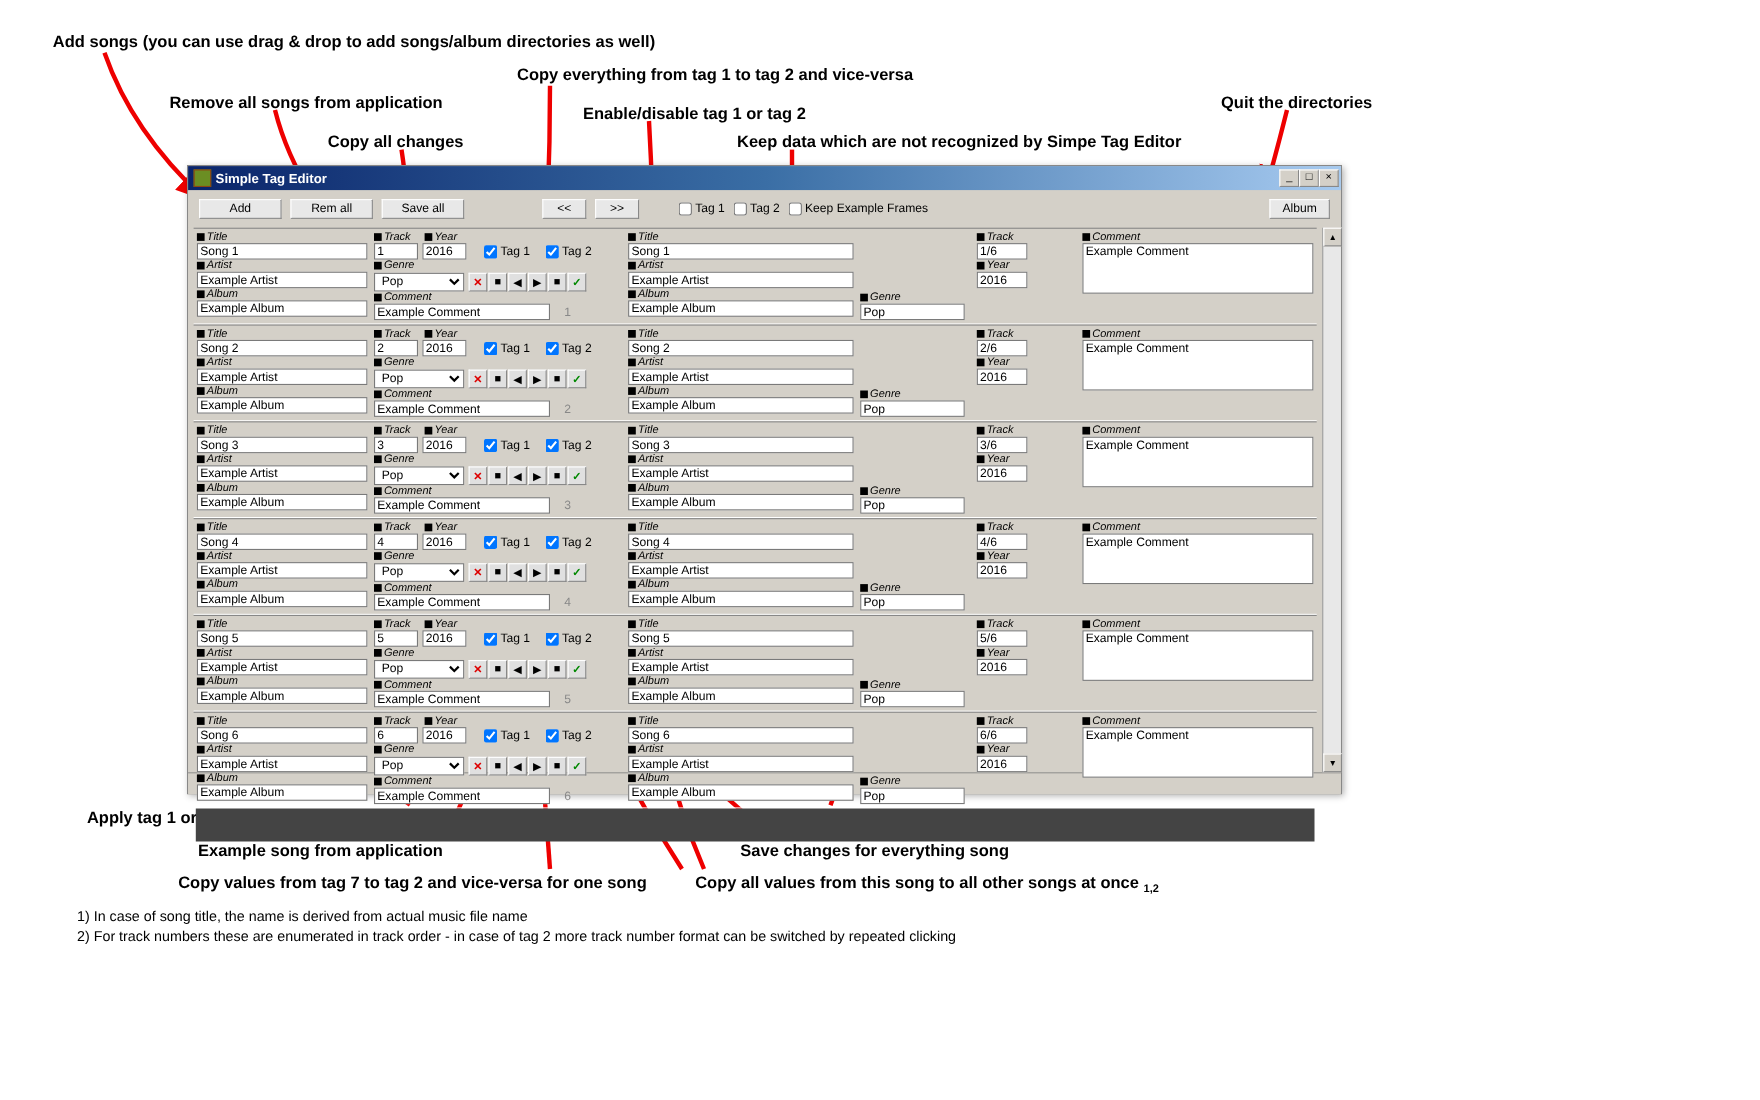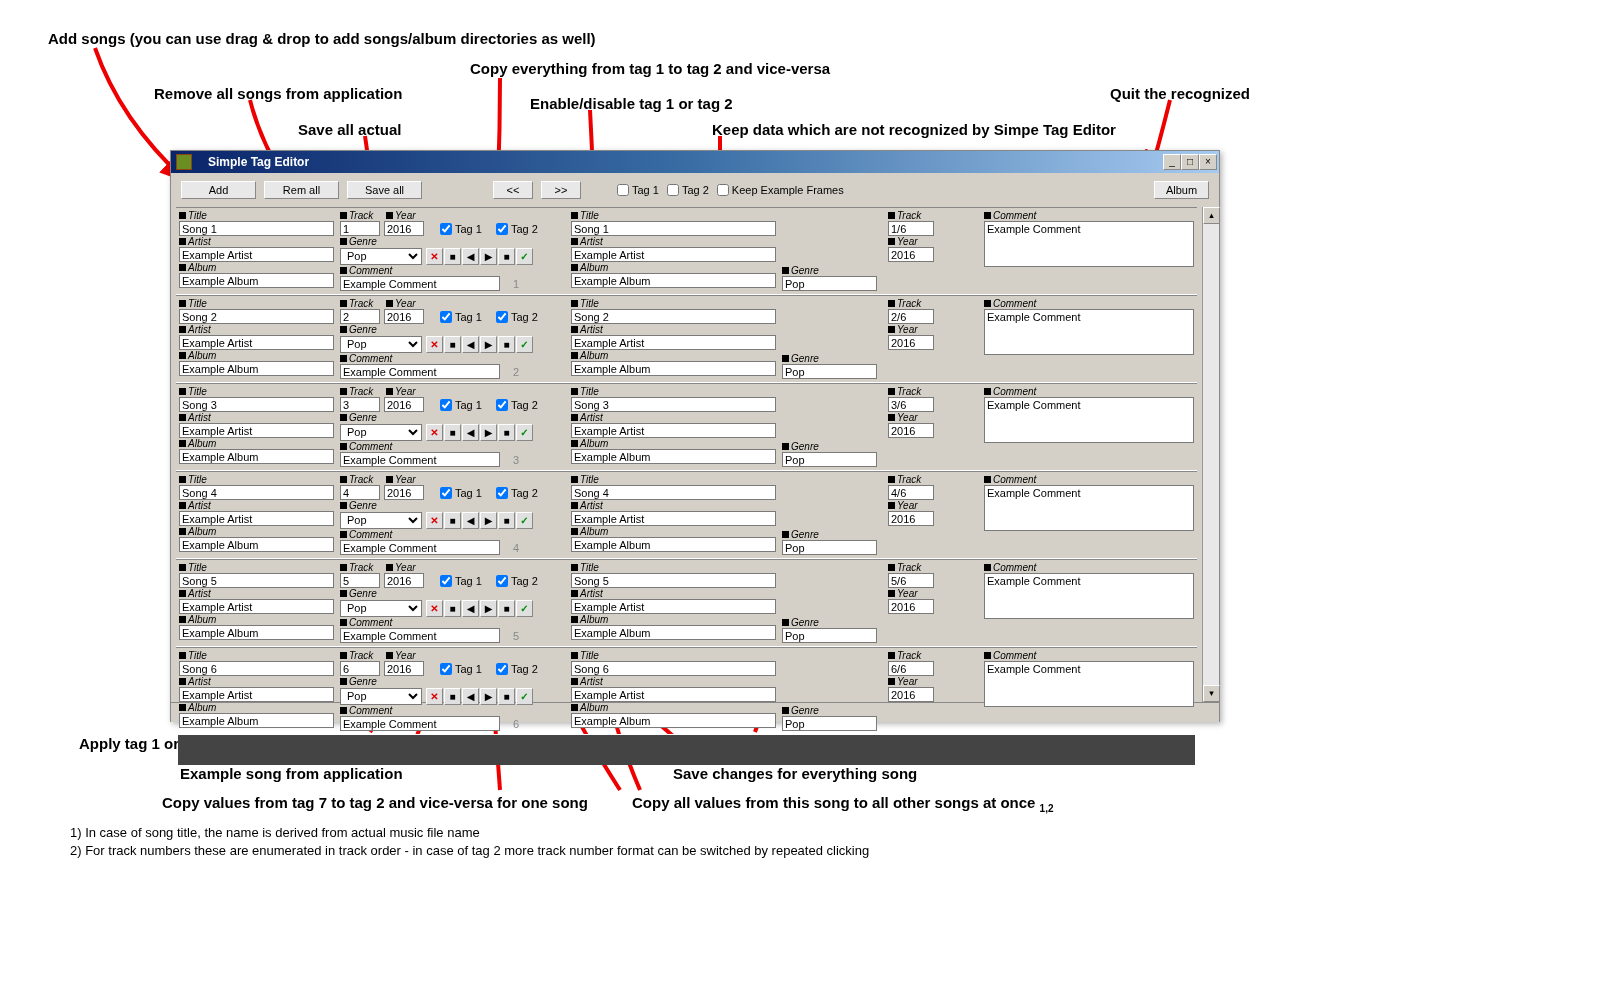--- a/index.html
+++ b/index.html
@@ -5,21 +5,21 @@
   * { box-sizing: border-box; margin:0; padding:0; }
   body { font-family: Arial, sans-serif; font-size:11px; background:#fff; width:1600px; height:1000px; position:relative; }
   
   
   .callout { position:absolute; font-weight:bold; font-size:15px; color:#000; }
   .footnote { position:absolute; font-size:13px; color:#000; }
   
   
   .window { position:absolute; left:170px; top:150px; width:1050px; height:572px; background:#d4d0c8; border:1px solid #888; box-shadow: 2px 2px 6px rgba(0,0,0,0.3); }
   .titlebar { height:22px; background:linear-gradient(90deg,#0a246a 0%,#3a6ea5 50%,#a6caf0 100%); display:flex; align-items:center; justify-content:space-between; padding:0 2px; }
-  .titlebar-left { display:flex; align-items:center; gap:16px; padding-left:3px;}
+  .titlebar-left { display:flex; align-items:center; gap:4px; padding-left:3px;}
   .titlebar .icon { width:16px; height:16px; background:#6b8e23; border:1px solid #8b4513; }
   .titlebar .title { color:#fff; font-weight:bold; font-size:12px; }
   .winbtns { display:flex; gap:0; }
   .winbtn { width:18px; height:16px; background:#d4d0c8; border:1px solid #888; border-top-color:#fff; border-left-color:#fff; font-size:10px; line-height:14px; text-align:center; font-family:"Arial Black",Arial; cursor:pointer;}
   
   .toolbar { height:34px; display:flex; align-items:center; gap:8px; padding:5px 10px; background:#d4d0c8; }
   .btn { background:#e8e8e8; border:1px solid #888; border-top-color:#fff; border-left-color:#fff; padding:2px 6px; font-size:11px; width:75px; text-align:center; cursor:pointer; }
   .btn.small { width:40px; }
   .toolbar .gap { flex:0 0 55px; }
   .cb-wrap { display:flex; align-items:center; gap:3px; font-size:11px; }
@@ -79,25 +79,25 @@
   
   .arrow-svg { position:absolute; pointer-events:none; }
   
   .sup{ font-size:10px; vertical-align:sub;}
 </style>
 </head>
 <body>
 
 <div class="callout" style="left:48px; top:30px;">Add songs (you can use drag &amp; drop to add songs/album directories as well)</div>
 <div class="callout" style="left:154px; top:85px;">Remove all songs from application</div>
-<div class="callout" style="left:298px; top:121px;">Save all actual</div>
+<div class="callout" style="left:298px; top:121px;">Copy all changes</div>
 <div class="callout" style="left:470px; top:60px;">Copy everything from tag 1 to tag 2 and vice-versa</div>
 <div class="callout" style="left:530px; top:95px;">Enable/disable tag 1 or tag 2</div>
-<div class="callout" style="left:670px; top:121px;margin-left:42px;">Keep data which are not recognized by Simpe Tag Editor</div>
-<div class="callout" style="left:1110px; top:85px;">Quit the recognized</div>
+<div class="callout" style="left:670px; top:121px;">Keep data which are not recognized by Simpe Tag Editor</div>
+<div class="callout" style="left:1110px; top:85px;">Quit the directories</div>
 
 <div class="callout" style="left:79px; top:735px;">Apply tag 1 or tag 2 for individual song</div>
 <div class="callout" style="left:180px; top:765px;">Example song from application</div>
 <div class="callout" style="left:162px; top:794px;">Copy values from tag 7 to tag 2 and vice-versa for one song</div>
 <div class="callout" style="left:673px; top:765px;">Save changes for everything song</div>
 <div class="callout" style="left:695px; top:735px;">
   <span>Copy value from this song to all other songs</span> <span class="sup">1,2</span>
 </div>
 <div class="callout" style="left:632px; top:794px;">
   <span>Copy all values from this song to all other songs at once</span> <span class="sup">1,2</span>

